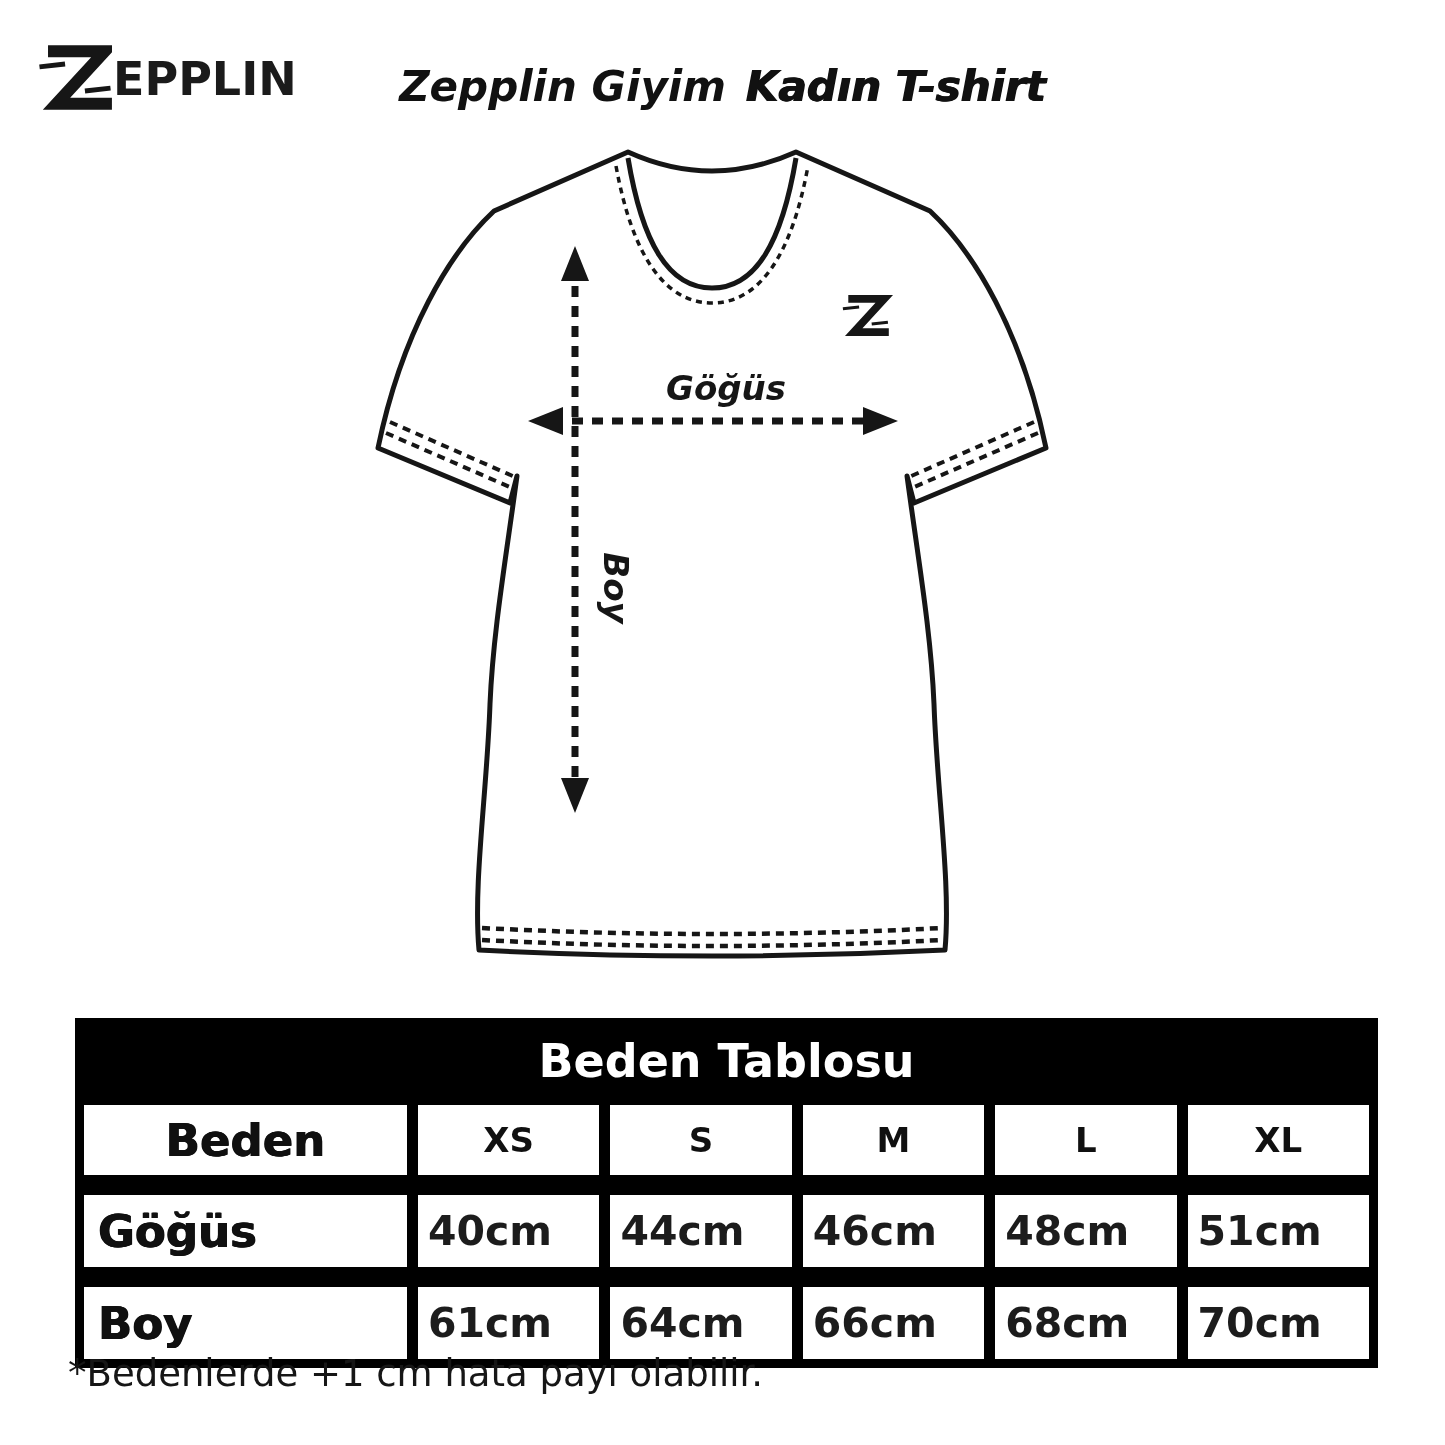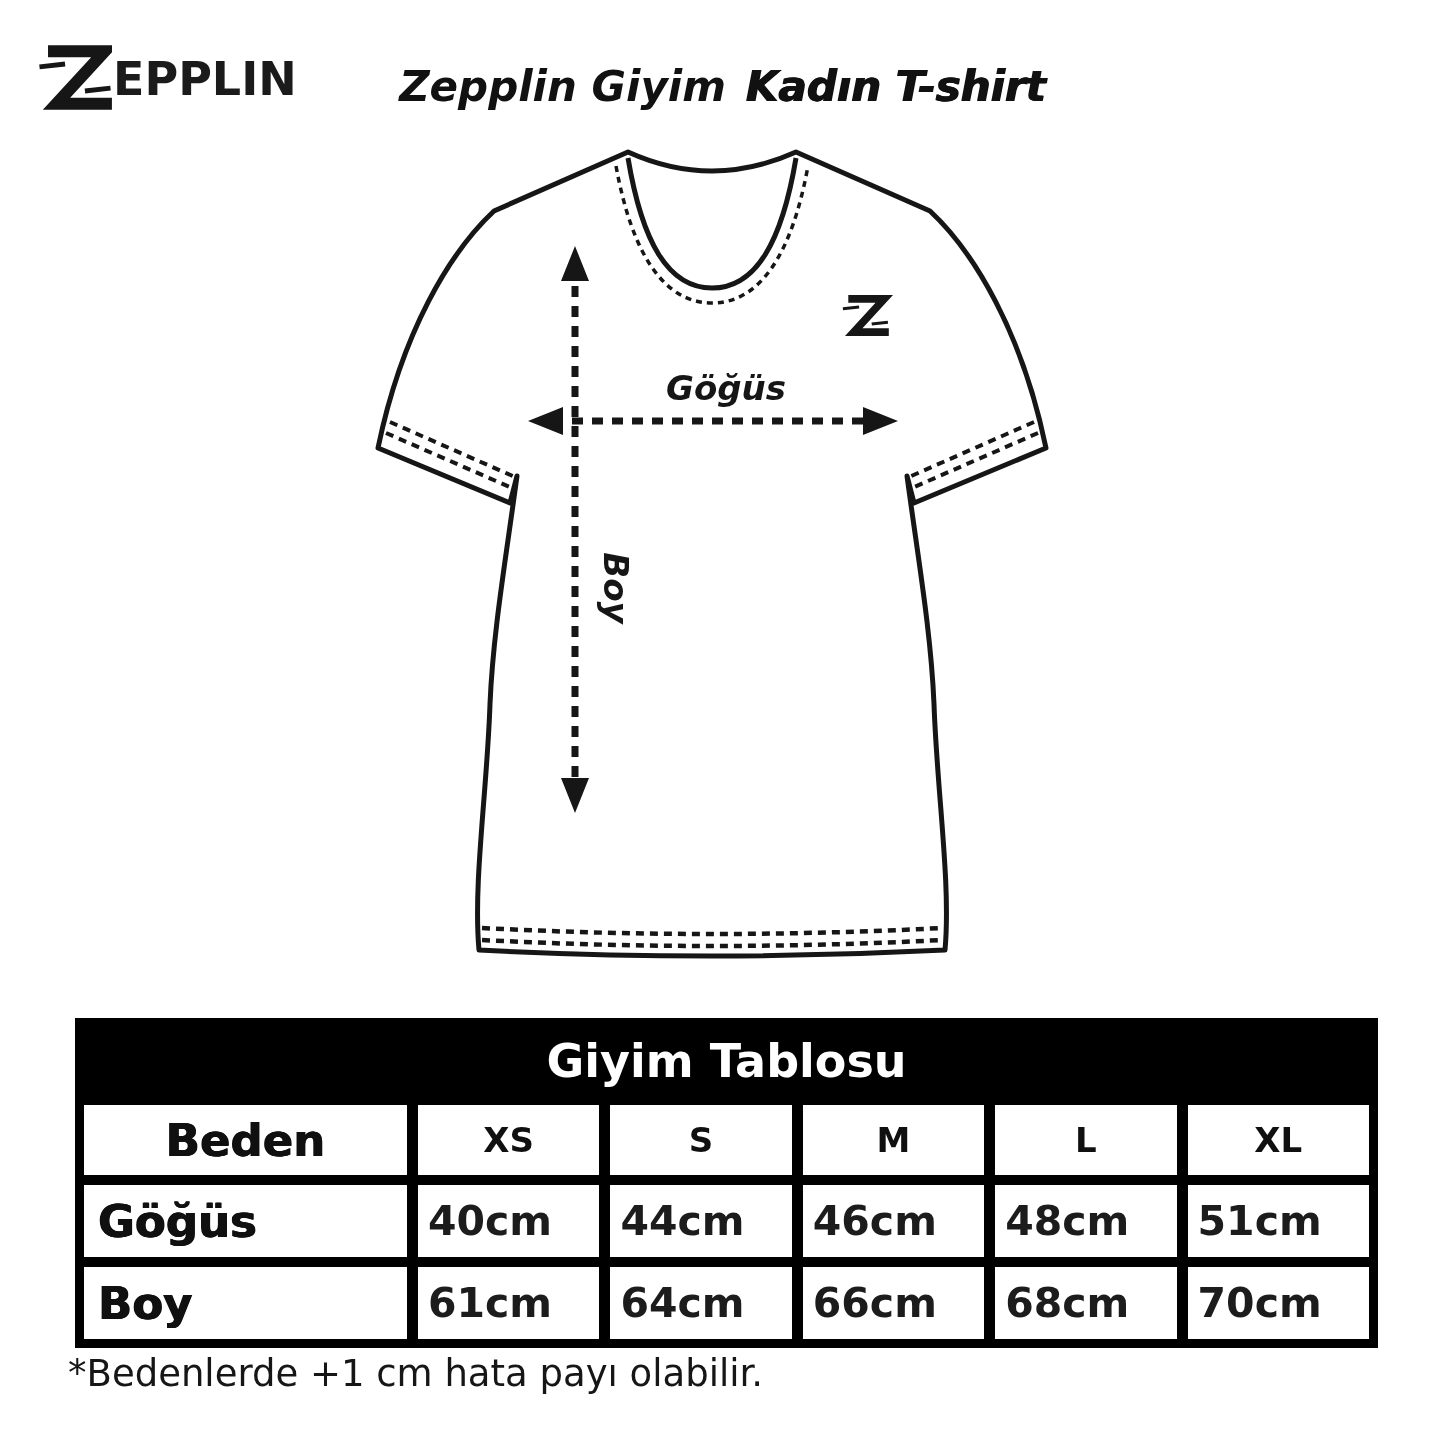--- a/index.html
+++ b/index.html
@@ -39,21 +39,21 @@
     background:#000;box-sizing:border-box;
   }
   .table-title{
     height:87px;line-height:87px;text-align:center;
     color:#fff;font-size:46px;font-weight:700;background:#000;
   }
   .grid{
     display:grid;
     grid-template-columns:323px repeat(5,1fr);
     grid-template-rows:70px 72px 72px;
-    gap:10px 11px;
+    gap:20px 11px;
     padding:0 9px 9px 9px;
     background:#000;
   }
   .cell{background:#fff;display:flex;align-items:center;color:#101010;}
   .c-h0{justify-content:center;font-size:45px;font-weight:800;
     text-shadow:0.6px 0 0 currentColor,-0.6px 0 0 currentColor;}
   .c-hs{justify-content:center;font-size:34px;font-weight:700;}
   .c-label{justify-content:flex-start;padding-left:14px;font-size:45px;font-weight:800;
     text-shadow:0.6px 0 0 currentColor,-0.6px 0 0 currentColor;}
   .c-val{justify-content:flex-start;padding-left:10px;font-size:41px;font-weight:700;color:#1c1c1c;}
@@ -131,21 +131,21 @@
       <line x1="552" y1="421" x2="874" y2="421" stroke="#161616" stroke-width="7" stroke-dasharray="11 9"></line>
       <polygon points="528,421 563,407 563,435" fill="#161616"></polygon>
       <polygon points="898,421 863,407 863,435" fill="#161616"></polygon>
     </g>
 
     <text class="lbl" x="726" y="400" text-anchor="middle">Göğüs</text>
     <text class="lbl" transform="translate(604 588) rotate(90)" text-anchor="middle">Boy</text>
   </svg>
 
   <section class="size-table">
-    <div class="table-title">Giyim Tablosu</div>
+    <div class="table-title">Beden Tablosu</div>
     <div class="grid">
 
       <div class="cell c-h0">Beden</div>
       <div class="cell c-hs">XS</div>
       <div class="cell c-hs">S</div>
       <div class="cell c-hs">M</div>
       <div class="cell c-hs">L</div>
       <div class="cell c-hs">XL</div>
 
       <div class="cell c-label">Göğüs</div>

